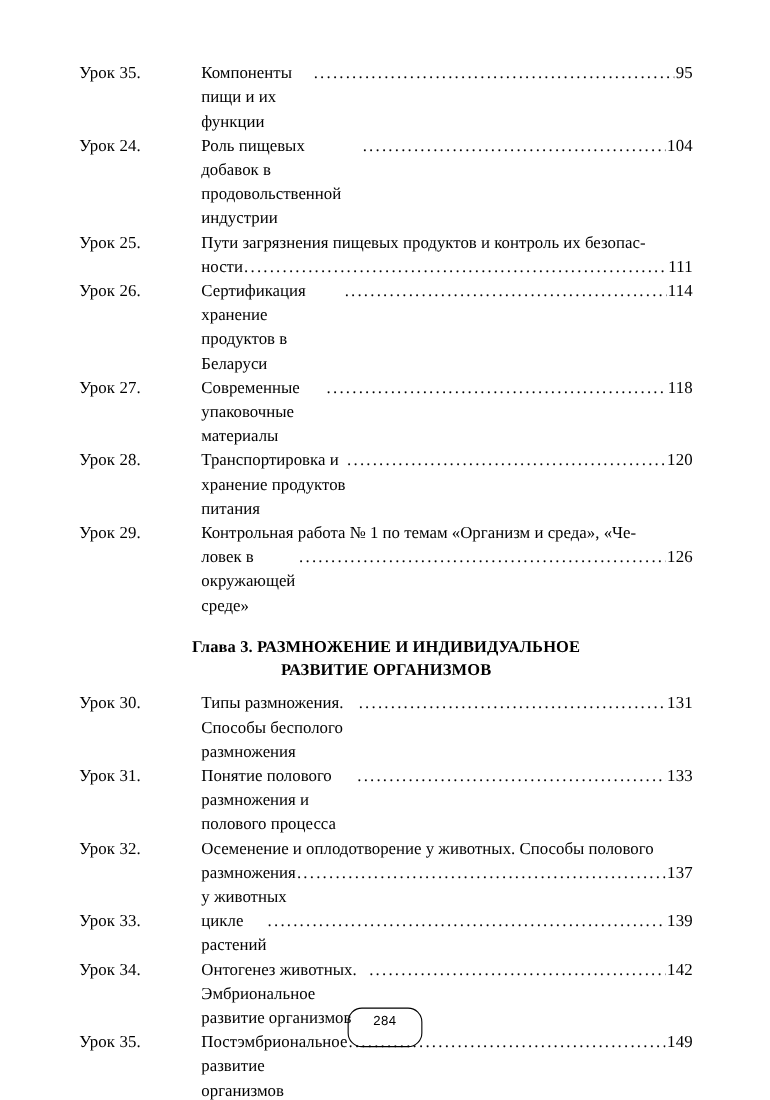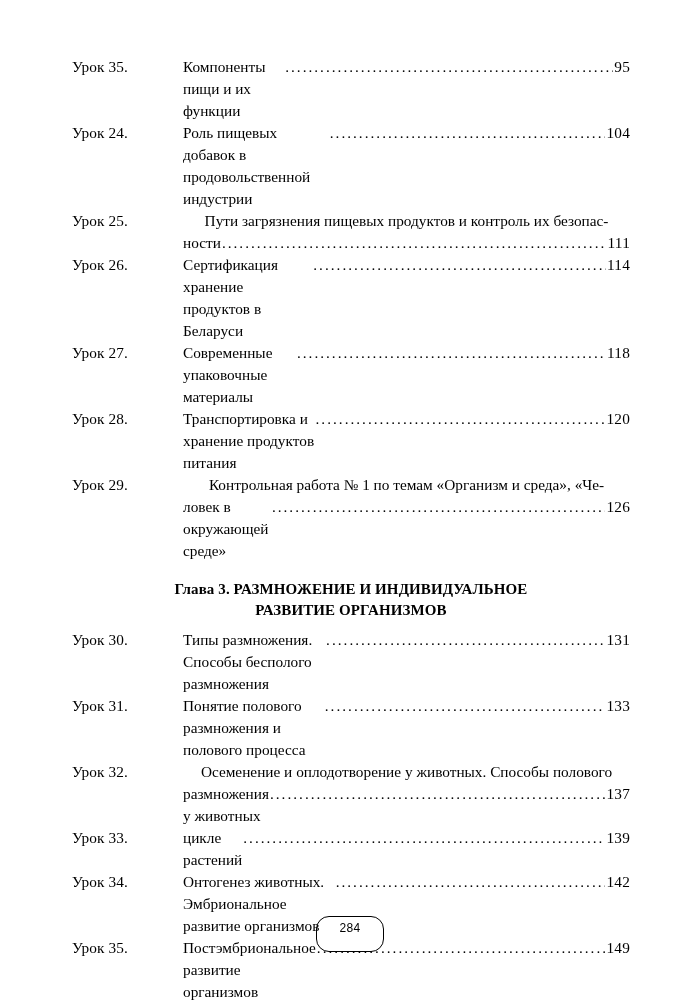--- a/index.html
+++ b/index.html
@@ -63,21 +63,20 @@
   }
   .page-num {
     flex: 0 0 auto;
     white-space: nowrap;
     text-align: left;
     letter-spacing: 0.2px;
   }
   
   .line.nolead .line-text {
     flex: 1 1 auto;
-    text-align: center;
   }
 
   
   .chapter {
     text-align: center;
     font-weight: bold;
     font-size: 15px;
     line-height: 21px;
     letter-spacing: 0.1px;
   }

